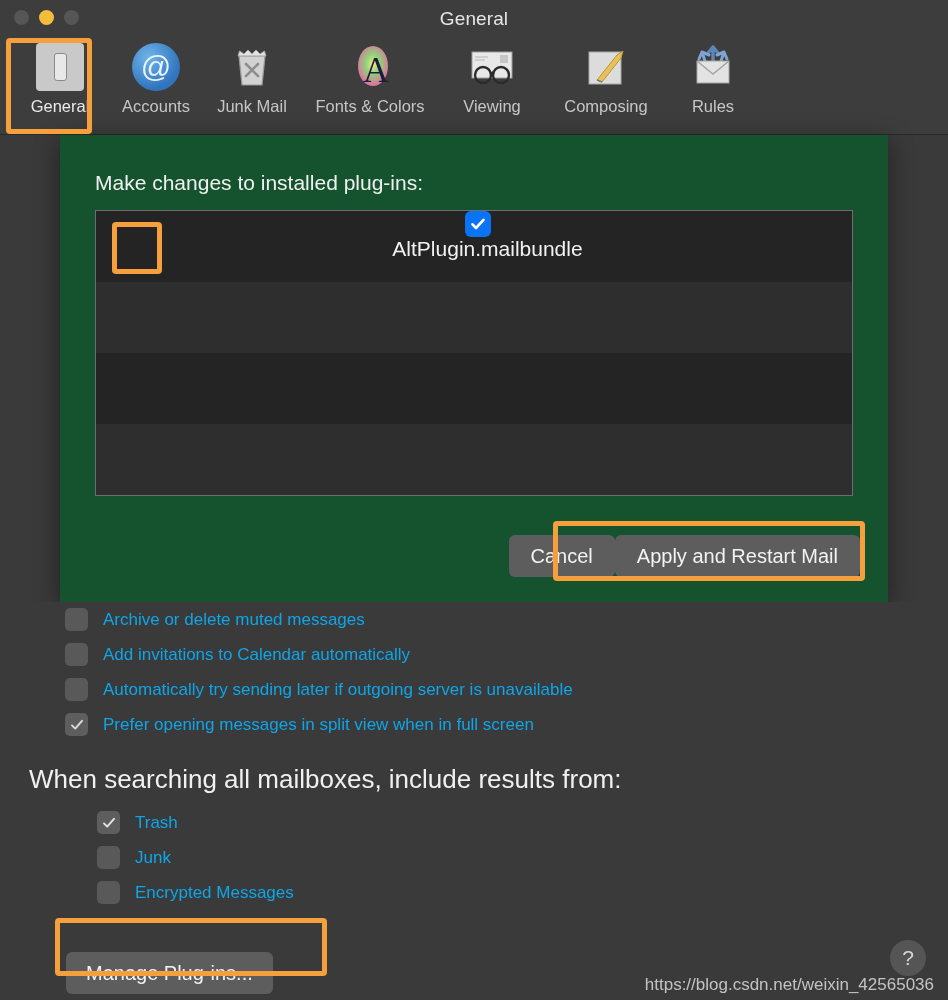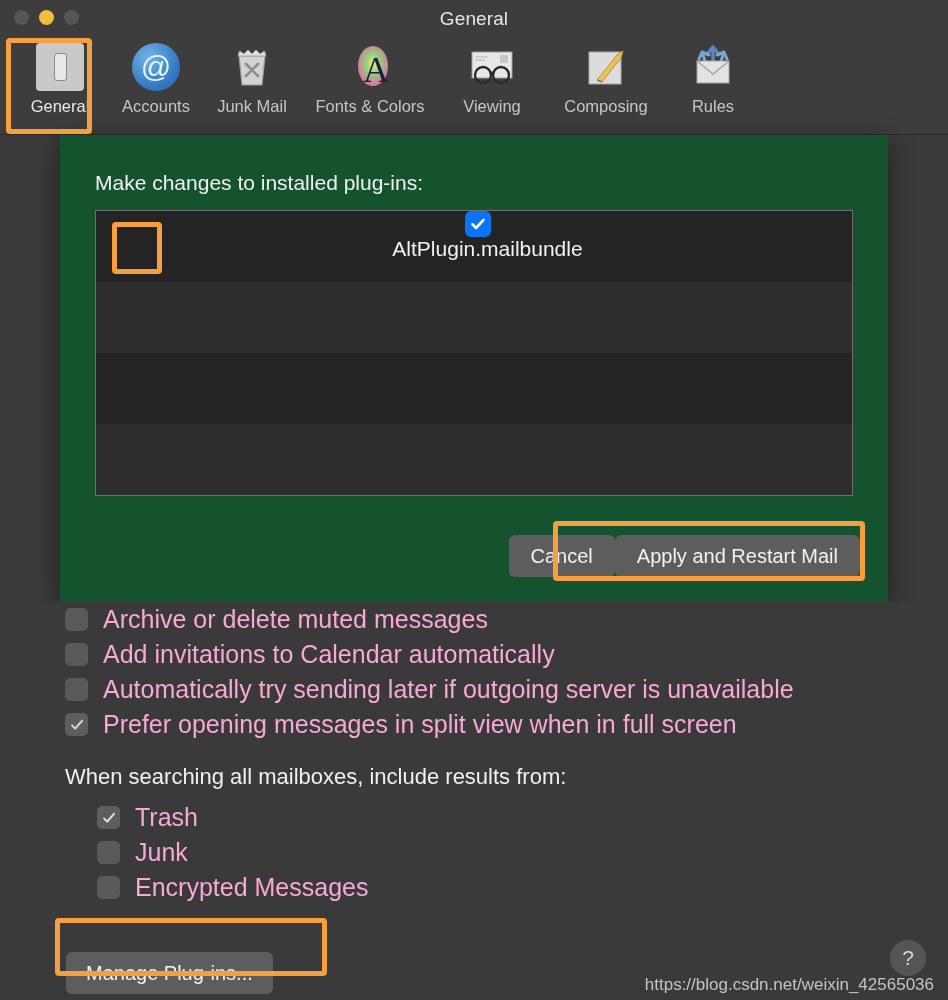--- a/index.html
+++ b/index.html
@@ -191,31 +191,31 @@
   .opt-row .cb {
     width: 23px; height: 23px;
     border-radius: 5px;
     background: #595959;
     flex: none;
     margin-right: 15px;
     display: flex; align-items: center; justify-content: center;
   }
   .opt-row .cb.checked { background: #5e5e5e; }
   .opt-row .lbl {
-    font-size: 25px;
-    color: #f9a8d4;
+    font-size: 17px;
+    color: #0ea5e9;
     white-space: nowrap;
   }
 
   #search-section {
     margin-top: 22px;
   }
   #search-heading {
-    margin-left: 65px;
-    font-size: 22px;
+    margin-left: 29px;
+    font-size: 26px;
     color: #f0f0f0;
     margin-bottom: 10px;
   }
   #search-section .opt-row { margin-left: 97px; }
 
   #manage-btn {
     position: absolute;
     left: 66px; top: 322px;
     background: #5d5d5d;
     border: none;

